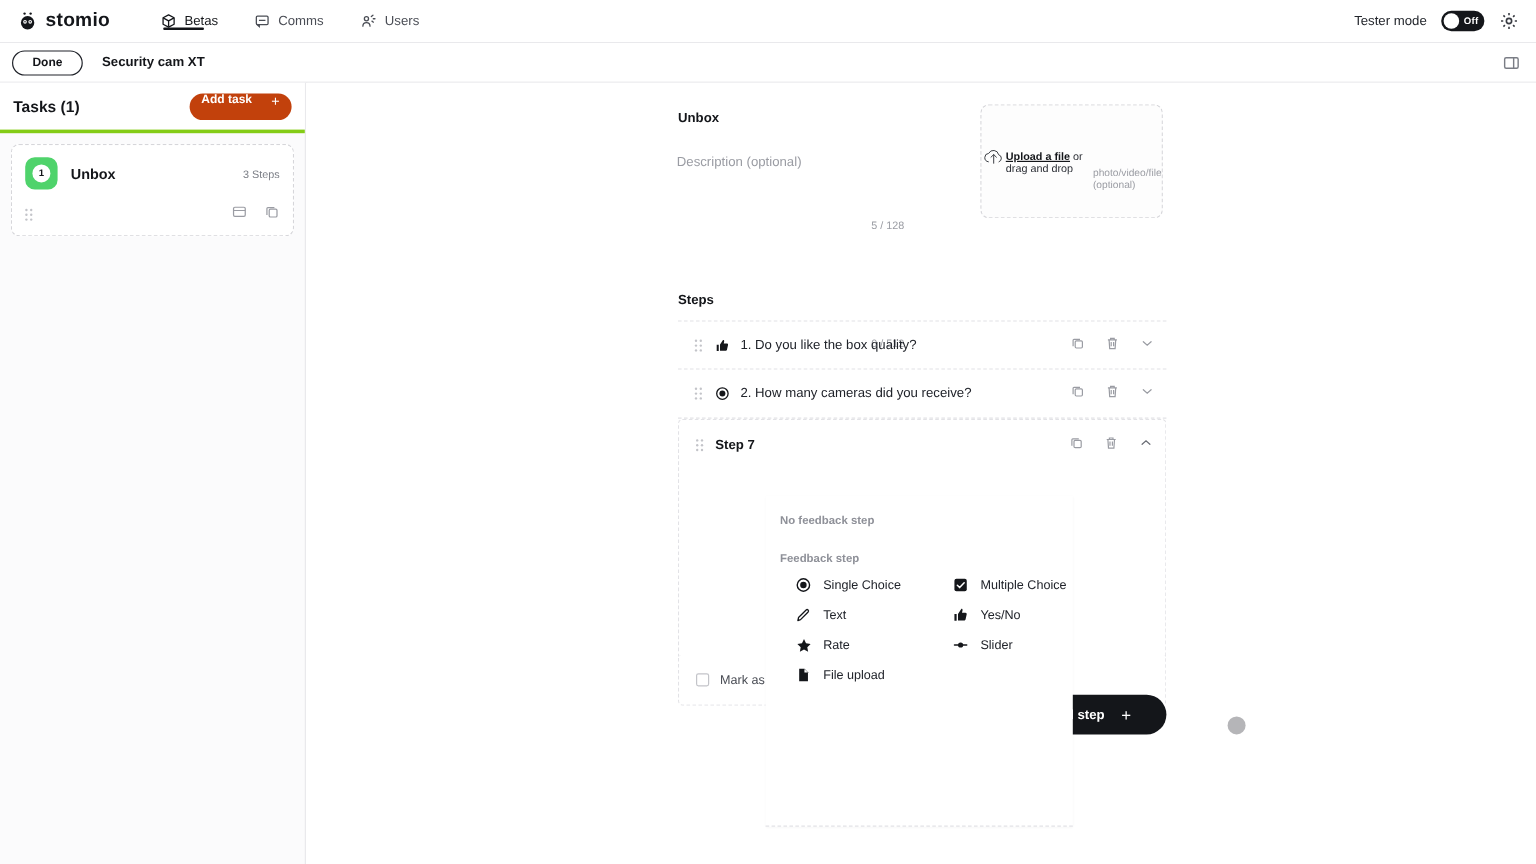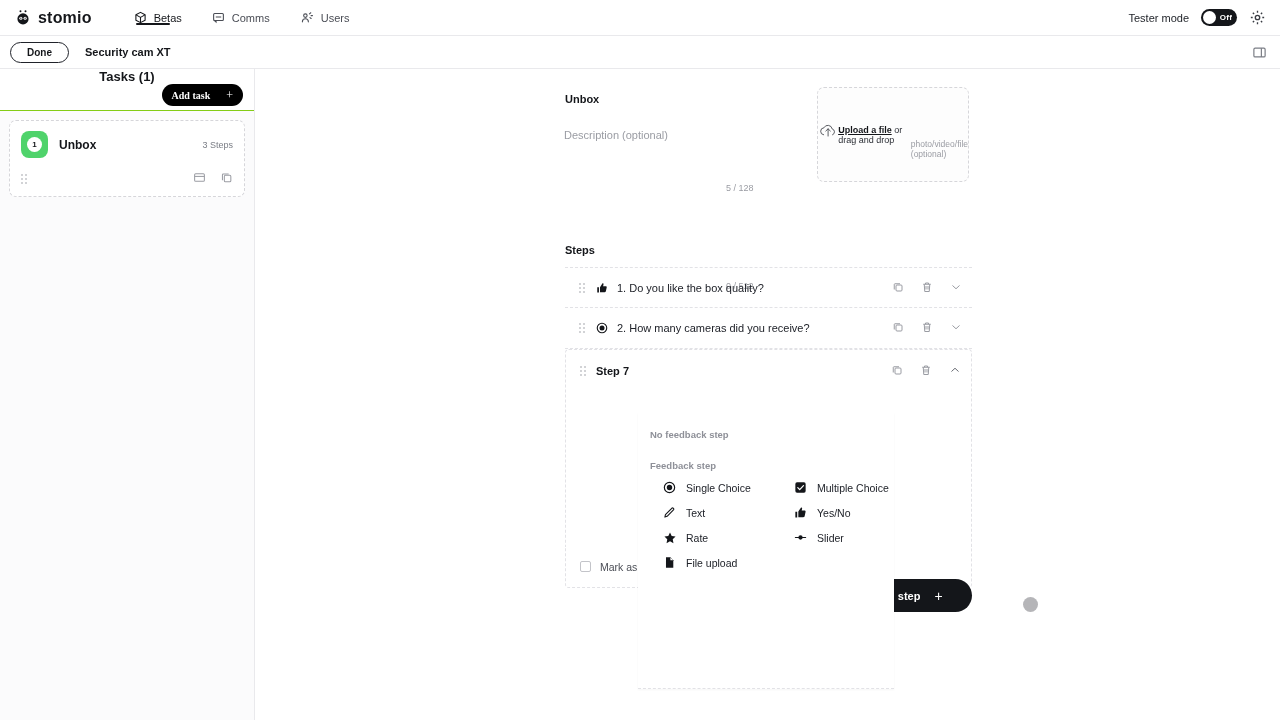--- a/index.html
+++ b/index.html
@@ -65,27 +65,27 @@
   .crumb { margin-left: 16px; font-size: 11px; font-weight: 700; color: #14161a; }
   .panel-toggle { margin-left: auto; margin-right: 13px; cursor: pointer; display: block; }
 
   
   .sidebar {
     position: absolute; left: 0; top: 69px; width: 255px; height: 651px;
     background: #fbfbfc; border-right: 1px solid #e9e9ec;
   }
   .sidebar-head {
     height: 42px; display: flex; align-items: center; padding: 0 11px;
-    background: #ffffff; border-bottom: 1px solid #84cc16; flex-direction: column;
+    background: #ffffff; border-bottom: 3px solid #84cc16;
   }
   .tasks-title { font-size: 13px; font-weight: 700; color: #14161a; }
   .add-task {
     margin-left: auto; height: 22px; padding: 0 10px; border-radius: 999px;
-    background: #000000; color: #fff; font-size: 10px; font-weight: 700;
-    display: flex; align-items: center; gap: 16px; cursor: pointer; border: none; font-family: Liberation Serif, serif;
+    background: #c2410c; color: #fff; font-size: 10px; font-weight: 700;
+    display: flex; gap: 16px; cursor: pointer; border: none;
   }
   .add-task .plus { font-size: 12px; font-weight: 400; line-height: 1; }
 
   .task-list { padding: 9px 9px 0 9px; }
   .task-card {
     border: 1px dashed #d6d6da; border-radius: 7px; background: #ffffff;
     height: 77px; position: relative; padding: 10px 11px 0 11px;
   }
   .task-row { display: flex; align-items: center; }
   .task-badge {

